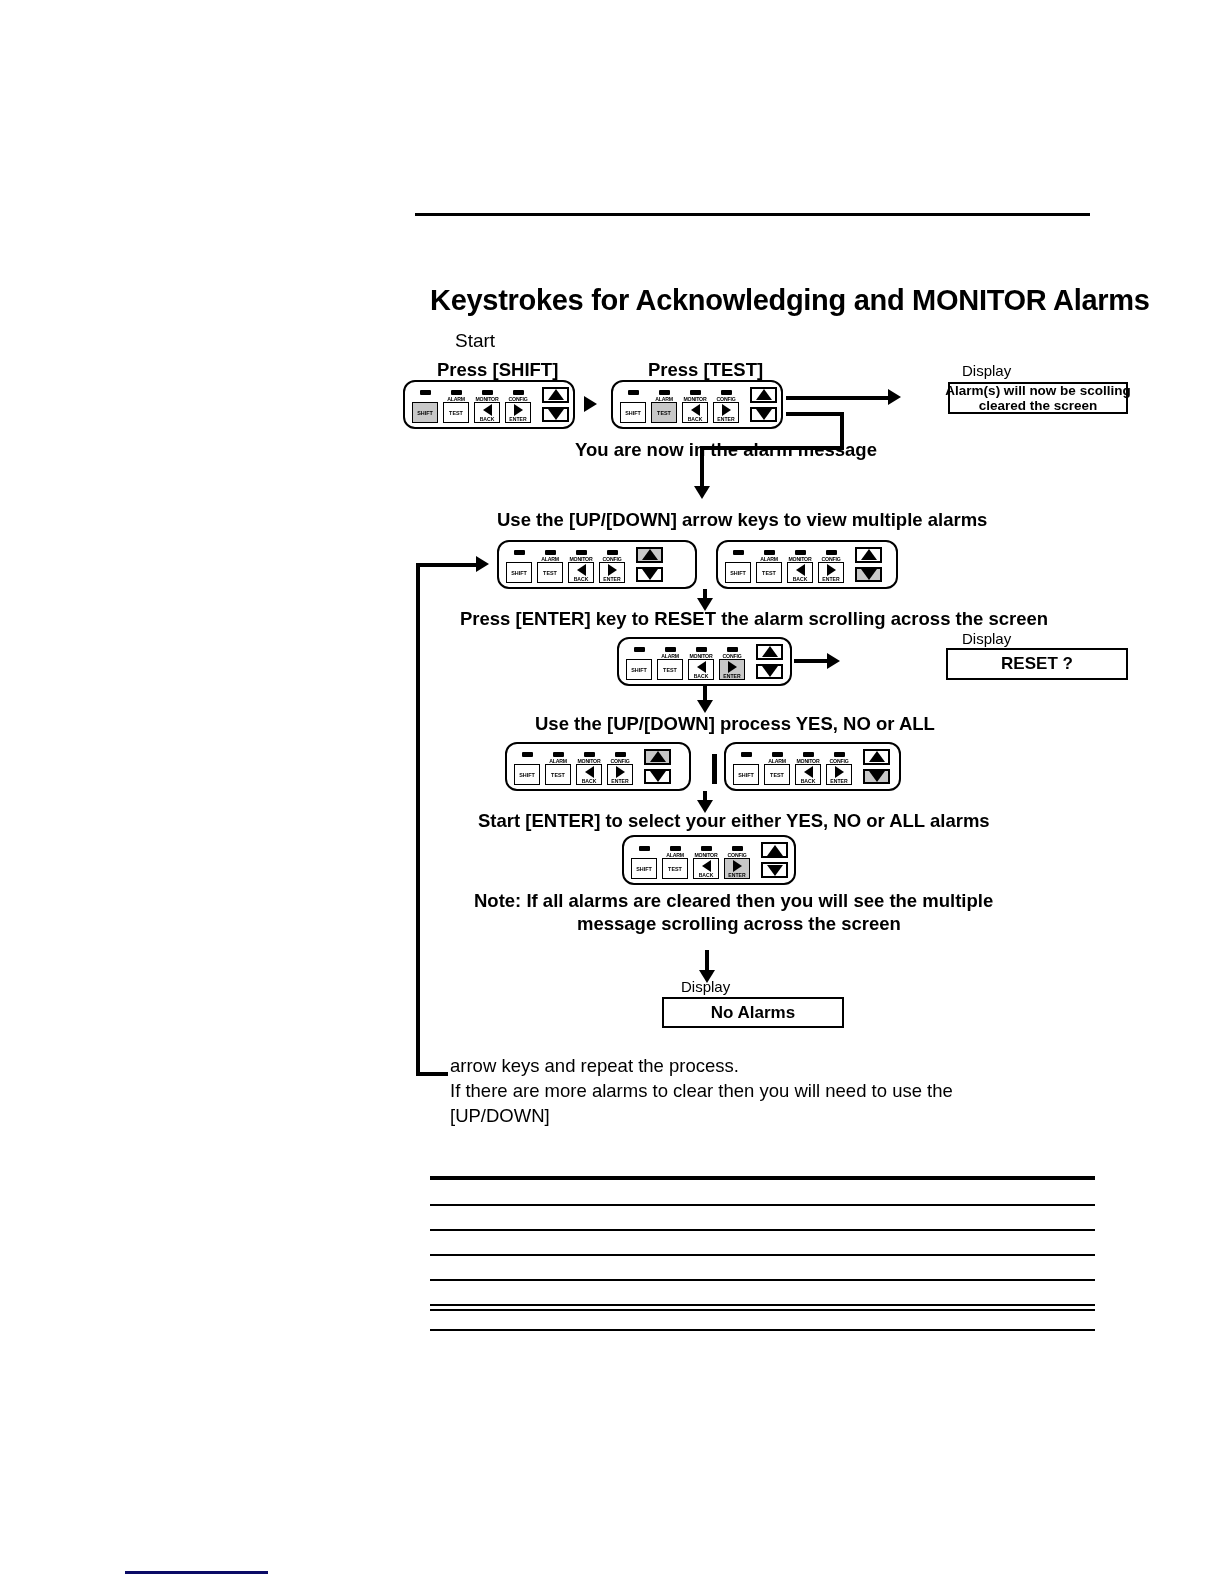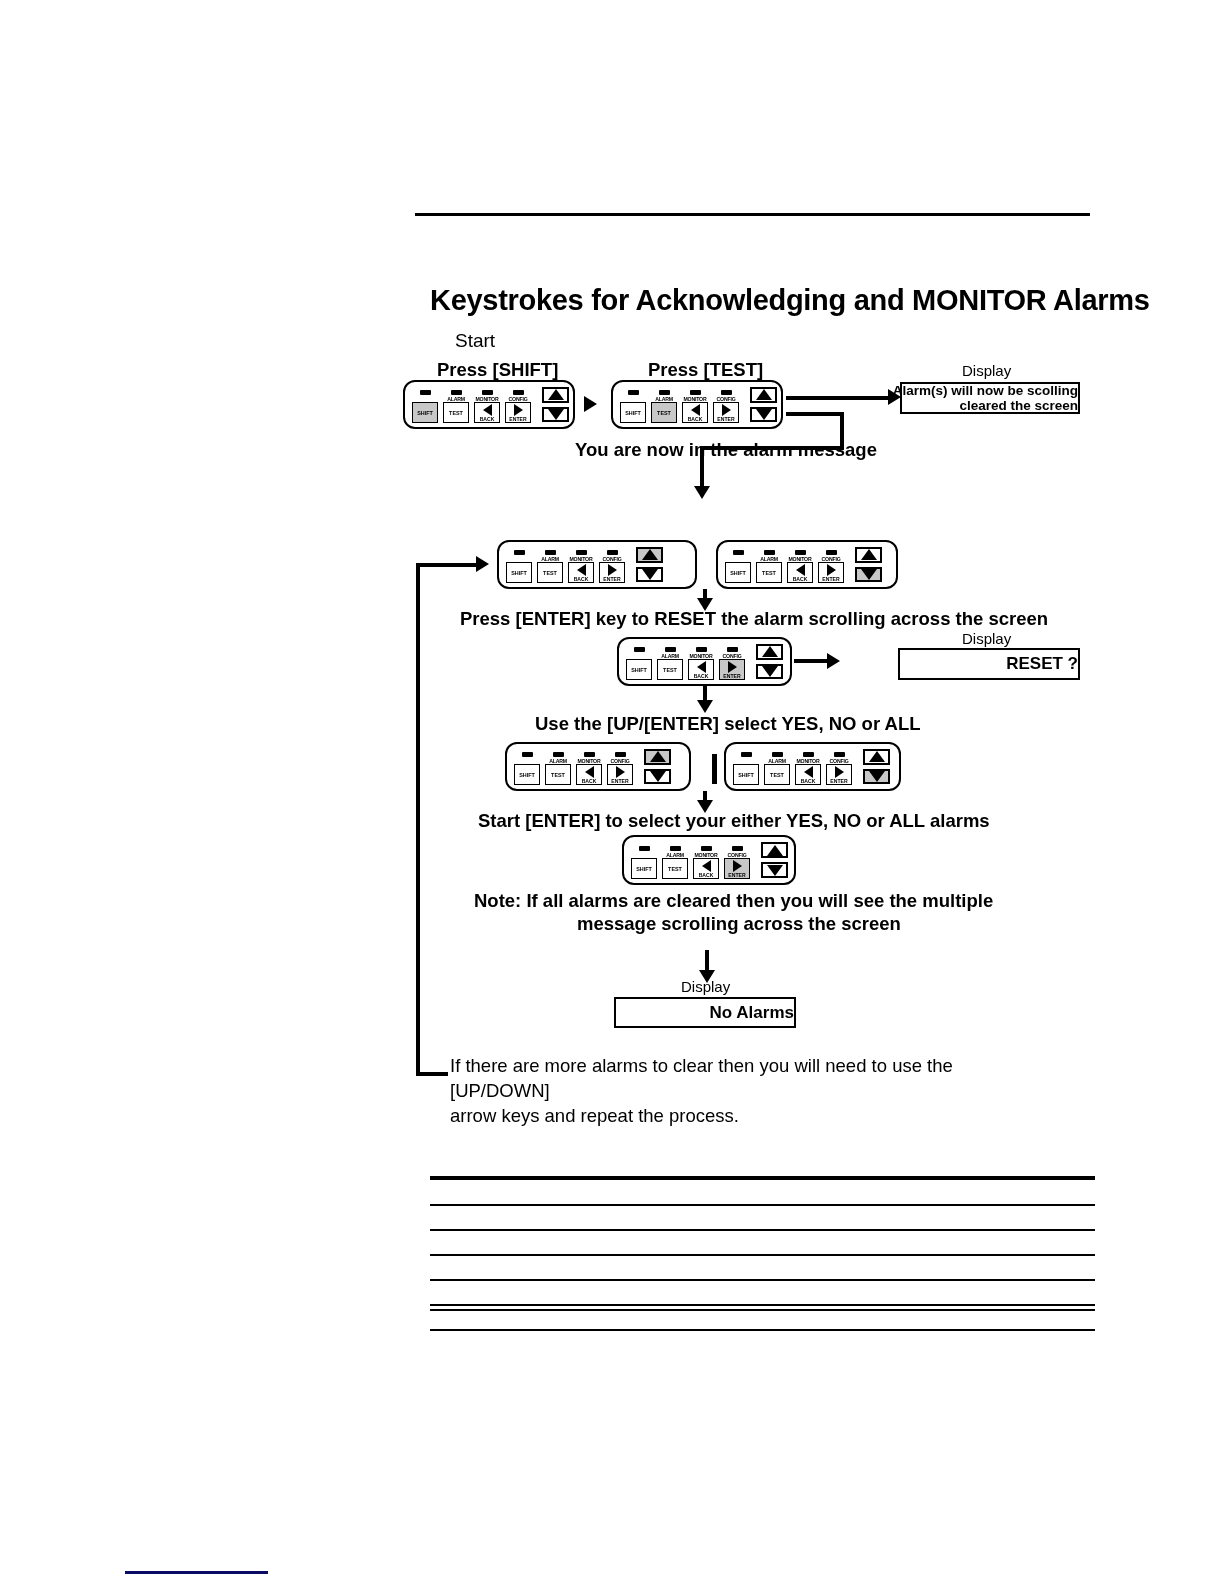--- a/index.html
+++ b/index.html
@@ -69,25 +69,26 @@
     line-height: 25px;
   }
 
   
   .display-box {
     position: absolute;
     border: 2px solid #000;
     background: #fff;
     display: flex;
     flex-direction: column;
-    align-items: flex-end;
+    align-items: center;
     justify-content: center;
     font-weight: bold;
     text-align: center;
     box-sizing: border-box;
+    margin-left: 48px;
   }
   .display-box .line { display: block; white-space: nowrap; }
 
   
   .keypad {
     position: absolute;
     border: 2.5px solid #000;
     border-radius: 12px;
     background: #fff;
     box-sizing: border-box;
@@ -332,20 +333,21 @@
   </div>
 
   <div class="conn-h" style="left:786px; top:412px; width:58px;"></div>
   <div class="conn-v" style="left:840px; top:412px; height:38px;"></div>
   <div class="conn-h" style="left:700px; top:446px; width:144px;"></div>
   <div class="conn-v" style="left:700px; top:446px; height:42px;"></div>
   <div class="head-down" style="left:694px; top:486px;"></div>
 
   <div class="caption" style="left:575px; top:439px;">You are now in the alarm message</div>
 
+  <div class="caption" style="left:497px; top:509px;">Use the [UP/[DOWN] arrow keys to view multiple alarms</div>
 
   <div class="conn-v" style="left:416px; top:563px; height:513px;"></div>
   <div class="conn-h" style="left:416px; top:563px; width:63px;"></div>
   <div class="head-right" style="left:476px; top:556px;"></div>
   <div class="conn-h" style="left:416px; top:1072px; width:32px;"></div>
 
   <div class="keypad" style="left:497px; top:540px; width:200px; height:49px;">
     <div class="keypad-inner">
       <div class="keycol">
         <div class="led"></div>
@@ -483,21 +485,21 @@
   <div class="conn-h" style="left:794px; top:659px; width:36px;"></div>
   <div class="head-right" style="left:827px; top:653px;"></div>
 
   <div class="display-box" style="left:898px; top:648px; width:182px; height:32px; font-size:17px;">
     <span class="line">RESET ?</span>
   </div>
 
   <div class="conn-v" style="left:703px; top:686px; height:16px;"></div>
   <div class="head-down" style="left:697px; top:700px;"></div>
 
-  <div class="caption" style="left:535px; top:713px;">Use the [UP/[ENTER] select YES, NO or ALL</div>
+  <div class="caption" style="left:535px; top:713px;">Use the [UP/[DOWN] process YES, NO or ALL</div>
 
   <div class="keypad" style="left:505px; top:742px; width:186px; height:49px;">
     <div class="keypad-inner">
       <div class="keycol">
         <div class="led"></div>
         <div class="toplabel blank"></div>
         <div class="key">
           <span class="ktext">SHIFT</span>
         </div>
       </div>
@@ -634,22 +636,22 @@
   <div class="conn-v" style="left:705px; top:950px; height:26px;"></div>
   <div class="head-down" style="left:699px; top:970px;"></div>
 
   <div class="caption-small" style="left:681px; top:978px;">Display</div>
 
   <div class="display-box" style="left:614px; top:997px; width:182px; height:31px; font-size:17px;">
     <span class="line">No Alarms</span>
   </div>
 
   <div class="para" style="left:450px; top:1053px; width:600px;">
+    <div>arrow keys and repeat the process.</div>
     <div>If there are more alarms to clear then you will need to use the [UP/DOWN]</div>
-    <div>arrow keys and repeat the process.</div>
   </div>
 
   <div class="rule rule-footer-thick"></div>
   <div class="rule rule-footer-thin" style="top:1204px;"></div>
   <div class="rule rule-footer-thin" style="top:1229px;"></div>
   <div class="rule rule-footer-thin" style="top:1254px;"></div>
   <div class="rule rule-footer-thin" style="top:1279px;"></div>
   <div class="rule rule-footer-thin" style="top:1304px;"></div>
   <div class="rule rule-footer-thin" style="top:1309px;"></div>
   <div class="rule rule-footer-thin" style="top:1329px;"></div>

